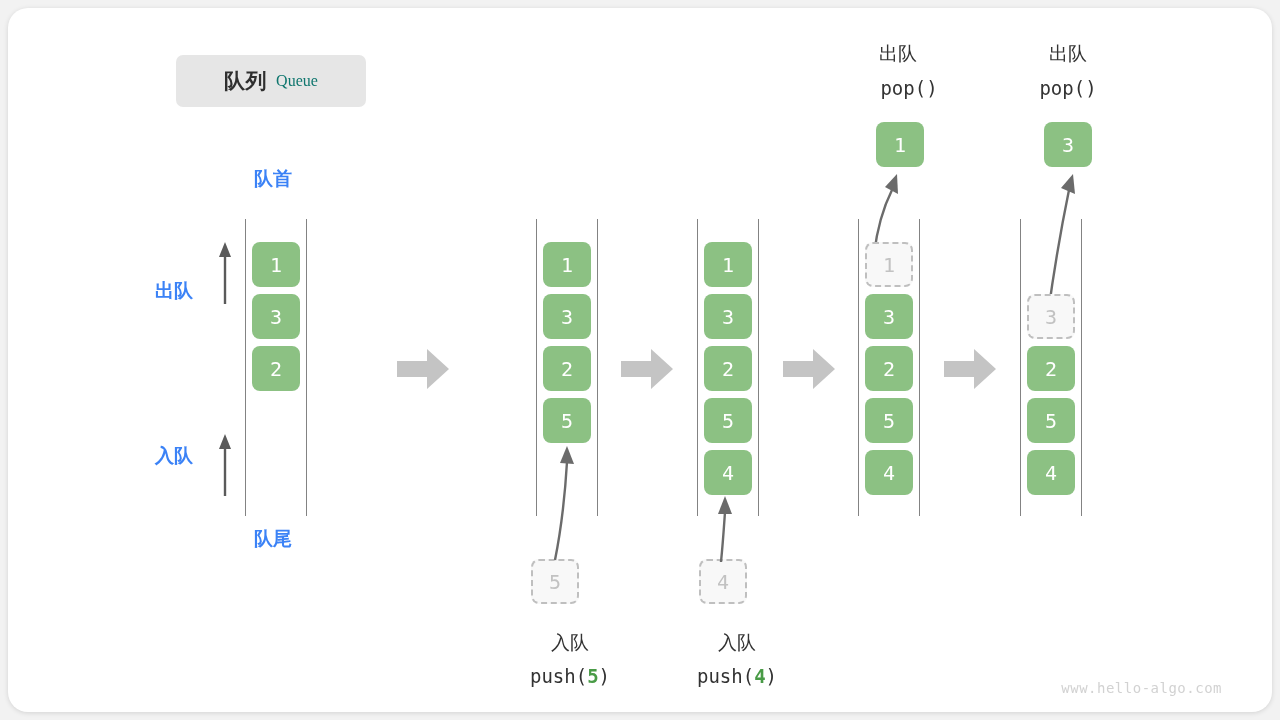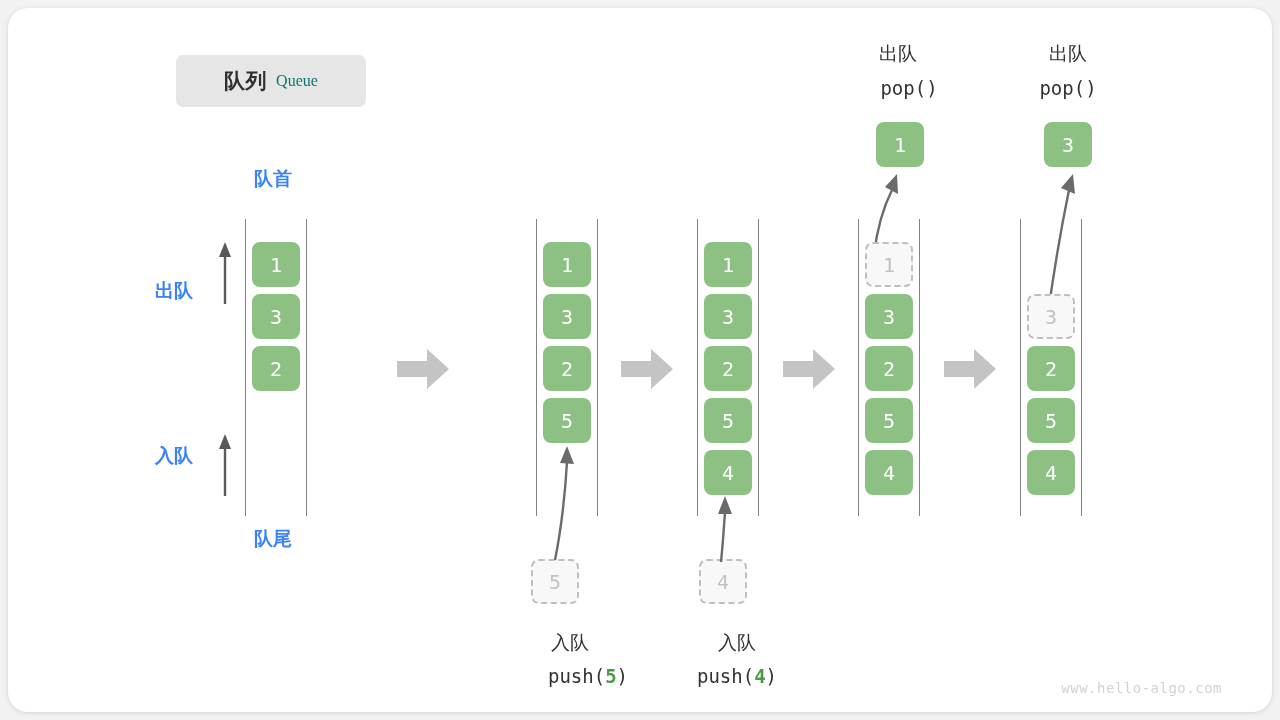--- a/index.html
+++ b/index.html
@@ -190,21 +190,21 @@
     <div class="box filled" style="left:535px; top:390px;">5</div>
 
     <div class="box ghost" style="left:523px; top:551px;">5</div>
 
     <svg class="oparrow" style="left:520px; top:430px; width:70px; height:130px;" viewBox="0 0 70 130">
       <path d="M27,122 C33,92 37,58 39,24" stroke="#6b6b6b" stroke-width="2.4" fill="none"></path>
       <polygon points="39,8 46,26 32,25" fill="#6b6b6b"></polygon>
     </svg>
 
     <div class="abs lbl-cn center-x" style="left:562px; top:622px;">入队</div>
-    <div class="abs lbl-mono center-x" style="left:580px; top:657px;"><span>push(</span><span class="green-arg">5</span><span>)</span></div>
+    <div class="abs lbl-mono center-x" style="left:562px; top:657px;"><span>push(</span><span class="green-arg">5</span><span>)</span></div>
 
     <svg class="steparrow" style="left:613px; top:339px;" viewBox="0 0 52 44">
       <polygon points="0,14 30,14 30,2 52,22 30,42 30,30 0,30" fill="#c4c4c4"></polygon>
     </svg>
 
     <div class="rail" style="left:689px; top:211px; height:297px;"></div>
     <div class="rail" style="left:750px; top:211px; height:297px;"></div>
 
     <div class="box filled" style="left:696px; top:234px;">1</div>
     <div class="box filled" style="left:696px; top:286px;">3</div>

